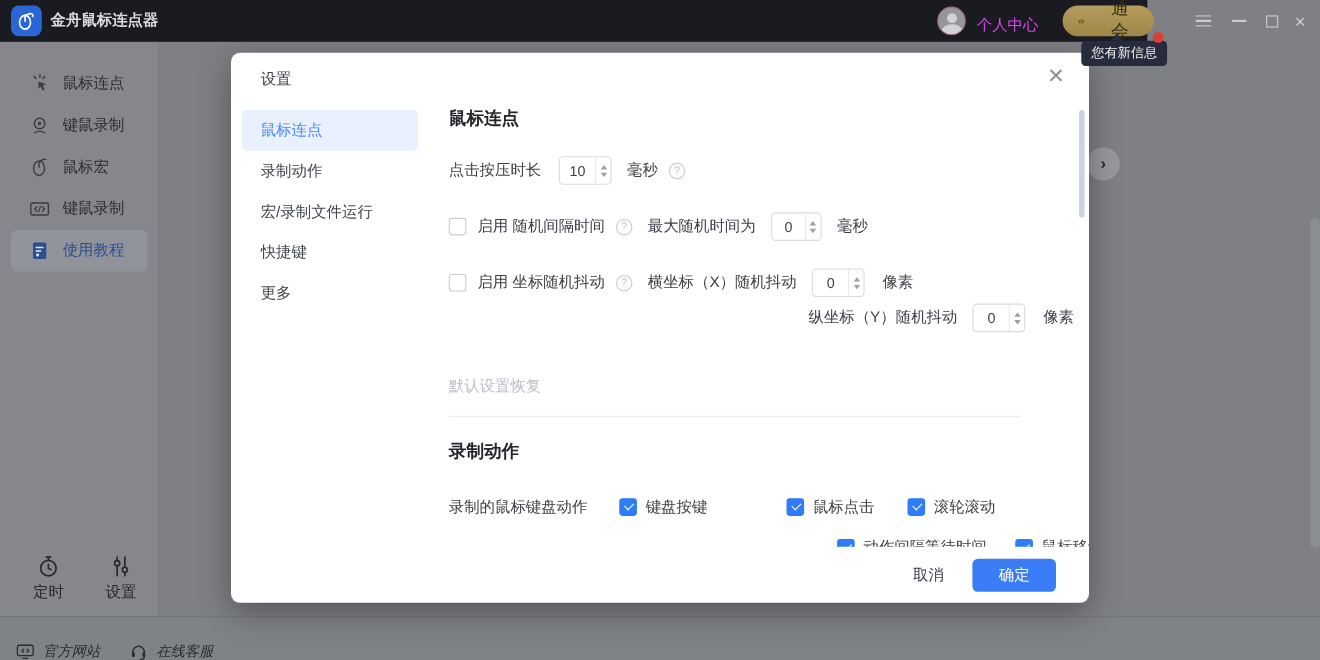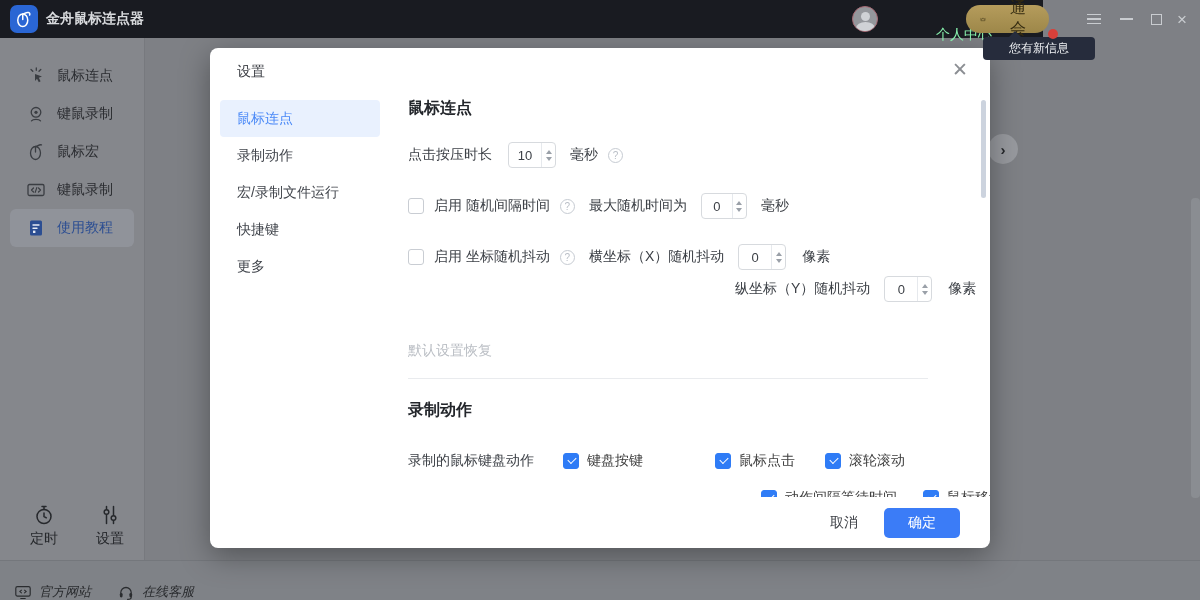--- a/index.html
+++ b/index.html
@@ -7,32 +7,32 @@
   body { font-family:"Liberation Sans","DejaVu Sans",sans-serif; }
   .window { position:relative; width:1200px; height:600px; overflow:hidden; background:#7e8085; }
 
   
   .titlebar { position:absolute; left:0; top:0; width:1043px; height:38px; background:#191b21; z-index:15; }
   .logo { position:absolute; left:10px; top:5px; width:28px; height:28px; border-radius:7px; background:#2a66d4; display:flex; align-items:center; justify-content:center; }
   .app-title { position:absolute; left:46px; top:0; height:38px; display:flex; align-items:center; font-size:14px; font-weight:bold; color:#d8dadd; }
   .avatar { position:absolute; left:852px; top:6px; width:26px; height:26px; border-radius:50%; background:#94979c; border:1px solid #a86a74; overflow:hidden; }
   .avatar .head { position:absolute; left:8px; top:5px; width:9px; height:9px; border-radius:50%; background:#cfd2d6; }
   .avatar .body { position:absolute; left:3px; top:15px; width:19px; height:12px; border-radius:50% 50% 0 0; background:#cfd2d6; }
-  .user-center { position:absolute; left:888px; top:16px; height:38px; display:flex; align-items:center; font-size:14px; color:#86efac; cursor:default;margin-left:48px; }
+  .user-center { position:absolute; left:888px; top:4px; height:38px; display:flex; align-items:center; font-size:14px; color:#d946ef; cursor:default; }
   .vip-pill { position:absolute; left:966px; top:5px; height:28px; padding:0 14px; border-radius:14px; background:linear-gradient(#b59c5c,#9d8749); display:flex; align-items:center; gap:24px; color:#332a10; font-size:16px;font-family:Liberation Serif, serif; }
   .winctl { position:absolute; top:0; height:38px; display:flex; align-items:center; justify-content:center; width:28px; color:#c9ccd0; }
   .ctl-menu { left:1080px; } .ctl-min { left:1112px; } .ctl-max { left:1142px; } .ctl-close { left:1168px; }
   .burger { width:14px; height:10px; border-top:1.6px solid #c9ccd0; border-bottom:1.6px solid #c9ccd0; position:relative; }
   .burger::after { content:""; position:absolute; left:0; top:3.4px; width:14px; height:1.6px; background:#c9ccd0; }
   .minus { width:13px; height:1.6px; background:#c9ccd0; }
   .maxbox { width:11px; height:11px; border:1.4px solid #c9ccd0; }
   .xglyph { font-size:17px; line-height:1; }
 
   
-  .tooltip { position:absolute; left:983px; top:37px; height:23px; padding:0 26px; background:#262c3c; border-radius:4px; display:flex; align-items:center; color:#eef0f3; font-size:12px; z-index:30; }
+  .tooltip { position:absolute; left:983px; top:37px; height:23px; padding:0 9px; background:#262c3c; border-radius:4px; display:flex; align-items:center; color:#eef0f3; font-size:12px; z-index:30; }
   .tooltip::before { content:""; position:absolute; left:26px; top:-6px; border:6px solid transparent; border-bottom-color:#262c3c; border-top:none; }
   .red-dot { position:absolute; left:1048px; top:29px; width:10px; height:10px; border-radius:50%; background:#d8403a; z-index:31; }
 
   
   .client { position:absolute; left:0; top:38px; width:1200px; height:562px; background:#7e8085; }
   .sidebar { position:absolute; left:0; top:0; width:145px; height:522px; background:#85878c; border-right:1px solid #77797e; }
   .side-item { display:flex; align-items:center; gap:11px; height:38px; padding-left:26px; color:#2b2d31; font-size:14px; cursor:default; }
   .side-item .sicon { width:20px; height:20px; color:#3a3d42; display:flex; }
   .side-item.sel { background:#90939a; border-radius:6px; margin:0 10px; padding-left:16px; color:#2c4e92; }
   .side-item.sel .sicon { color:#2c4e92; }

